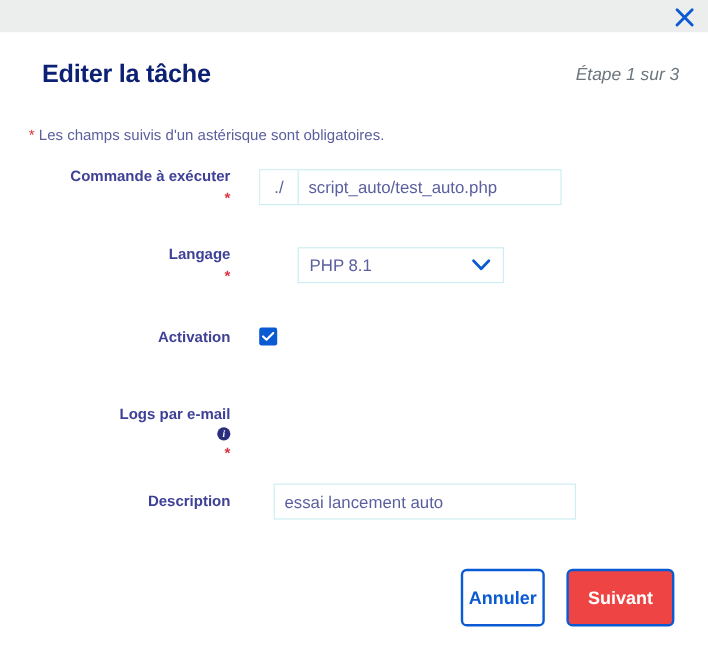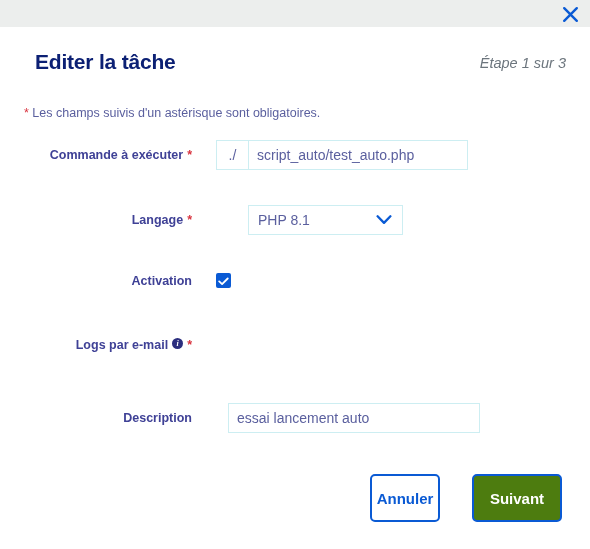--- a/index.html
+++ b/index.html
@@ -97,23 +97,24 @@
   }
   .row-label {
     width: 192px;
     text-align: right;
     padding-right: 0;
     font-size: 12.5px;
     font-weight: bold;
     color: #3f4196;
     white-space: nowrap;
     display: flex;
-    align-items: flex-start;
+    align-items: flex-end;
     justify-content: flex-end;
     gap: 4px;
+    flex-direction: column;
   }
   .row-label .star {
     color: #d9343f;
     font-weight: bold;
     font-size: 12.5px;
   }
   .row-control {
     margin-left: 24px;
     display: flex;
     align-items: center;
@@ -200,42 +201,42 @@
     padding-left: 9px;
     white-space: nowrap;
   }
   .select-box .chev {
     position: absolute;
     right: 10px;
     top: 50%;
     transform: translateY(-50%);
     display: flex;
   }
-  .select-lang { width: 155px; }
+  .select-lang { width: 172px; }
   .select-logs { width: 202px; }
 
   .checkbox {
     width: 15px;
     height: 15px;
     background: #0a5ad4;
     border-radius: 2px;
     display: flex;
     align-items: center;
     justify-content: center;
     cursor: pointer;
   }
 
   
   .footer {
     position: absolute;
     right: 28px;
     top: 447px;
     display: flex;
     align-items: center;
-    gap: 32px;
+    gap: 18px;
   }
   .btn {
     font-family: "Liberation Sans", sans-serif;
     font-size: 15px;
     font-weight: bold;
     border-radius: 5px;
     cursor: pointer;
     box-sizing: border-box;
     display: flex;
     align-items: center;
@@ -244,21 +245,21 @@
   .btn-secondary {
     width: 70px;
     height: 48px;
     background: #ffffff;
     border: 2px solid #0a5ad4;
     color: #0a5ad4;
   }
   .btn-primary {
     width: 90px;
     height: 48px;
-    background: #4d7c0f;
+    background: #ef4444;
     border: 2px solid #0a5ad4;
     color: #ffffff;
   }
 </style>
 </head>
 <body>
 
 <div class="topbar"></div>
 <button class="close-btn">
   <span>

